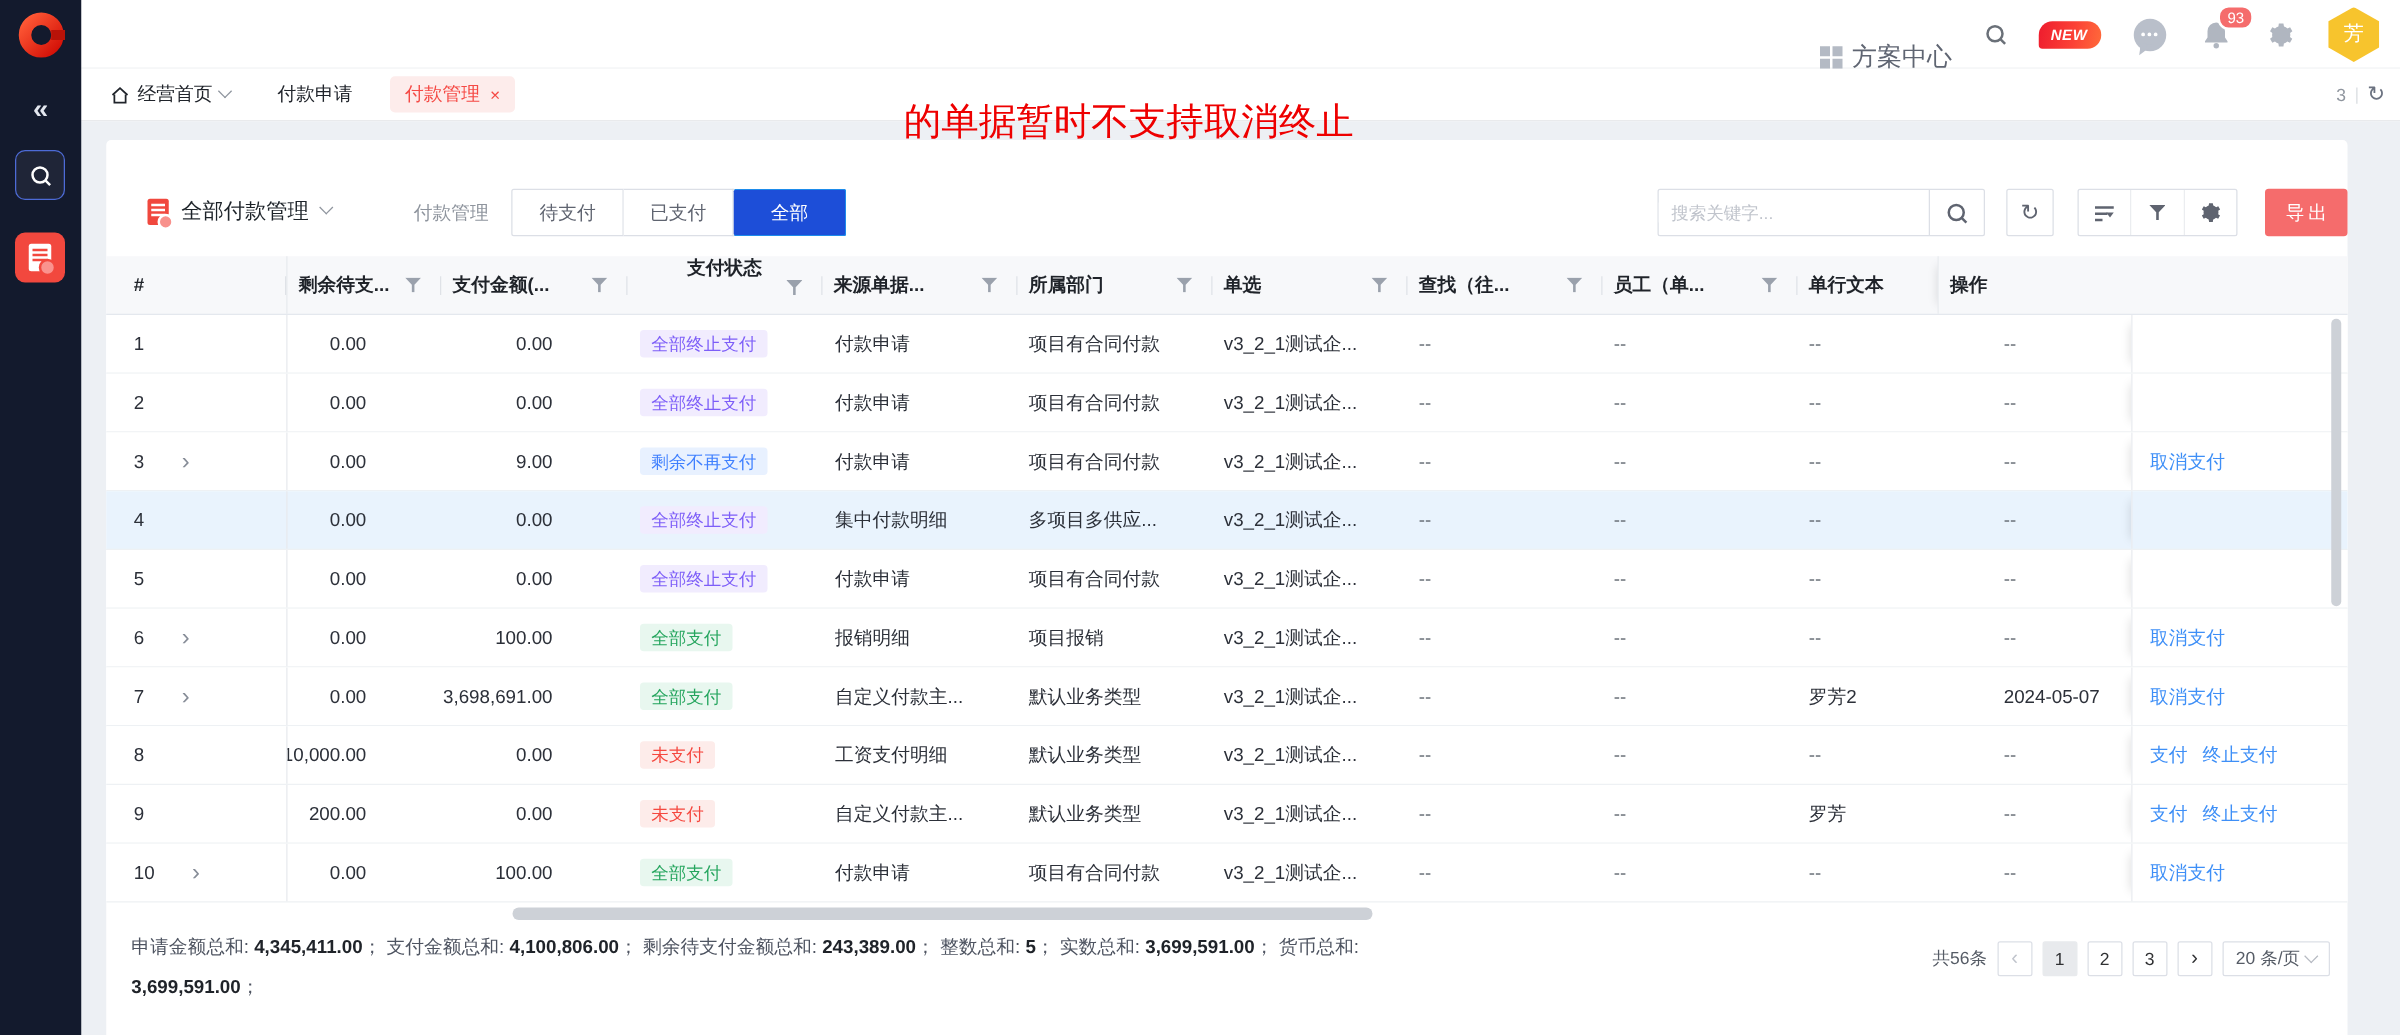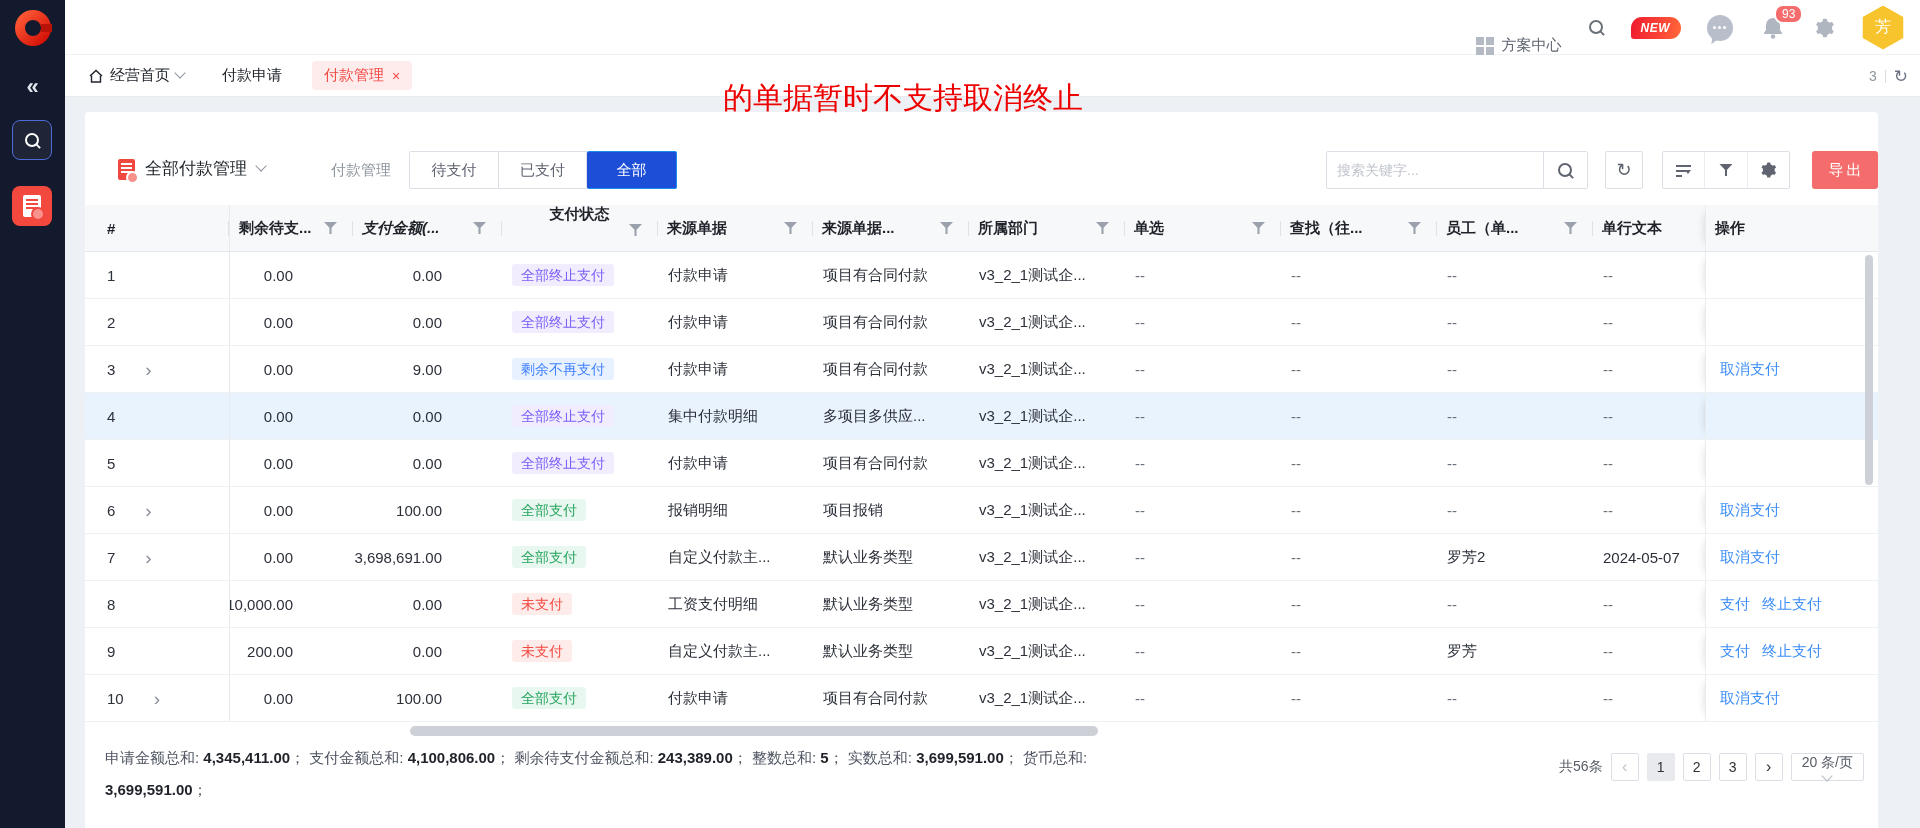--- a/index.html
+++ b/index.html
@@ -15,21 +15,21 @@
   .tile-search { top:120px; border:1px solid #4d6bd6; background:rgba(255,255,255,.05); color:#fff; }
   .tile-app { top:186px; background:#f2483e; }
   .doc-glyph { position:relative; width:18px; height:22px; background:#fff; border-radius:2px; }
   .doc-glyph::before { content:""; position:absolute; left:3px; top:4px; width:12px; height:2px; background:#f2483e; box-shadow:0 4px 0 #f2483e,0 8px 0 #f2483e; }
   .doc-glyph::after { content:""; position:absolute; right:-4px; bottom:-4px; width:10px; height:10px; border-radius:50%; background:#fa938e; border:2px solid #f2483e; }
 
   
   .main { position:absolute; left:65px; top:0; width:1855px; height:828px; }
   .topbar { position:relative; height:55px; background:#fff; border-bottom:1px solid #f0f1f3; }
   .topbar-right { position:absolute; right:15px; top:0; height:55px; display:flex; align-items:center; }
-  .scheme { display:flex; align-items:center; gap:8px; color:#5f6572; font-size:15px; cursor:pointer;margin-top:36px; }
+  .scheme { display:flex; align-items:center; gap:8px; color:#5f6572; font-size:20px; cursor:pointer;margin-top:36px; }
   .i-grid { width:18px; height:18px; color:#b4bac4;
     background:linear-gradient(currentColor,currentColor) 0 0/8px 8px no-repeat,
                linear-gradient(currentColor,currentColor) 10px 0/8px 8px no-repeat,
                linear-gradient(currentColor,currentColor) 0 10px/8px 8px no-repeat,
                linear-gradient(currentColor,currentColor) 10px 10px/8px 8px no-repeat; }
   .i-mag { display:inline-block; width:17px; height:17px; position:relative; }
   .i-mag::before { content:""; position:absolute; left:1px; top:1px; width:10px; height:10px; border:2px solid currentColor; border-radius:50%; }
   .i-mag::after { content:""; position:absolute; width:6px; height:2px; background:currentColor; transform:rotate(45deg); left:11px; top:13px; }
   .top-search { margin-left:26px; color:#6a7078; cursor:pointer; }
   .badge-new { margin-left:26px; background:linear-gradient(100deg,#ee1c2e,#fb4136 55%,#ff6a3a); color:#fff; font-weight:bold; font-style:italic; font-size:12px; letter-spacing:.5px; padding:4px 11px 4px 10px; border-radius:11px 11px 11px 3px; cursor:pointer; }
@@ -106,21 +106,21 @@
   .vthumb { position:absolute; right:5px; top:143px; width:8px; height:230px; background:#cdd1d7; border-radius:4px; cursor:pointer; }
 
   
   .totals { position:absolute; left:20px; top:630px; width:1340px; font-size:15px; color:#4e5461; line-height:32px; }
   .totals .num { font-weight:700; color:#1f2329; }
   .pager { position:absolute; right:14px; top:641px; display:flex; align-items:center; gap:8px; font-size:14px; color:#565c66; }
   .pbtn { min-width:28px; height:28px; line-height:26px; text-align:center; border:1px solid #dcdfe6; border-radius:2px; background:#fff; color:#303133; cursor:pointer; padding:0 4px; }
   .pbtn.arrow { font-size:16px; }
   .pbtn.disabled { color:#c0c4cc; cursor:default; }
   .pbtn.active { background:#e8eaed; border-color:#e8eaed; }
-  .psize { height:28px; border:1px solid #dcdfe6; border-radius:2px; background:#fff; display:flex; align-items:center; gap:5px; padding:0 10px; color:#565c66; cursor:pointer;flex-direction:column; }
+  .psize { height:28px; border:1px solid #dcdfe6; border-radius:2px; background:#fff; display:flex; align-items:center; gap:5px; padding:0 10px; color:#565c66; cursor:pointer; }
   .psize .chev { border-color:#b6bac2; }
 
   
   .annotation { position:absolute; left:723px; top:78px; z-index:20; color:#ee0000; font-size:30px; line-height:39px; white-space:nowrap; pointer-events:none; }
 
   .i-bell-svg, .i-gear-svg { display:block; }
 </style>
 </head>
 <body>
 
@@ -235,30 +235,26 @@
 
         <div class="table">
           <div class="trh">
               <div class="hc first divider" style="width: 145px;">
                 <span>#</span>
               </div>
               <div class="hc divider" style="width: 123px;">
                 <span>剩余待支...</span>
                 <span class="i-funnel fun"></span>
               </div>
-              <div class="hc divider" style="width: 149px; font-style: italic;">
+              <div class="hc divider" style="width: 149px;">
                 <span>支付金额(...</span>
                 <span class="i-funnel fun"></span>
               </div>
               <div class="hc divider" style="width: 156px; flex-direction: column;">
                 <span>支付状态</span>
-                <span class="i-funnel fun"></span>
-              </div>
-              <div class="hc divider" style="width: 155px;">
-                <span>来源单据</span>
                 <span class="i-funnel fun"></span>
               </div>
               <div class="hc divider" style="width: 156px;">
                 <span>来源单据...</span>
                 <span class="i-funnel fun"></span>
               </div>
               <div class="hc divider" style="width: 156px;">
                 <span>所属部门</span>
                 <span class="i-funnel fun"></span>
               </div>

